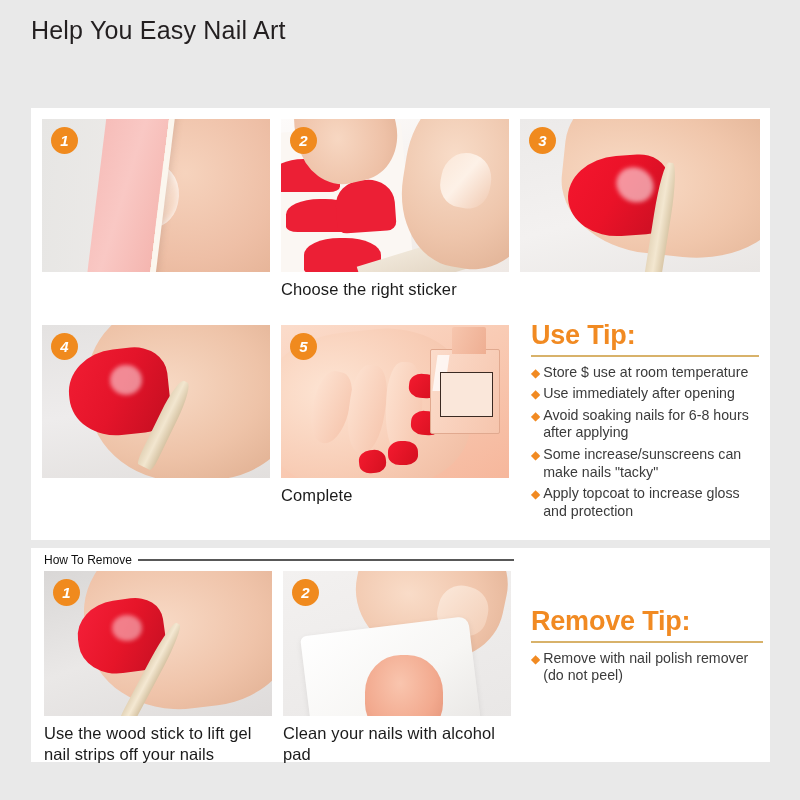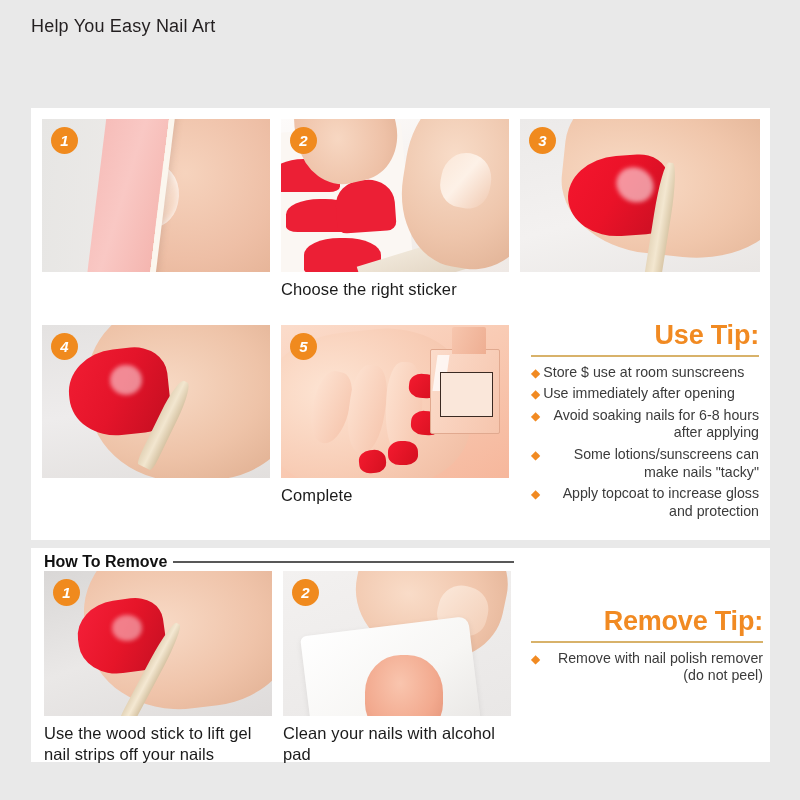--- a/index.html
+++ b/index.html
@@ -16,21 +16,21 @@
   }
 
   
   .header {
     position: absolute;
     left: 31px;
     top: 16px;
     width: 740px;
   }
   .header-sub {
-    font-size: 18px;
+    font-size: 25px;
     font-weight: 400;
     color: #231f20;
     letter-spacing: 0.2px;
     line-height: 1.12;
     white-space: nowrap;
   }
   .header-title {
     font-size: 43px;
     font-weight: 700;
     color: #111111;
@@ -264,21 +264,21 @@
     border-radius:6px 10px 4px 4px; transform:rotate(-7deg);
     box-shadow:0 2px 6px rgba(0,0,0,.08);
   }
   .r2-thumb {
     position:absolute; left:36%; top:58%; width:34%; height:56%;
     background:radial-gradient(ellipse at 45% 35%, #f9c5ae 0%, #f2a98e 60%, #e08f74 100%);
     border-radius:46% 46% 40% 40%;
   }
 
   
-  .tip-block { position: absolute; text-align: right; }
+  .tip-block { position: absolute; }
   .tip-title {
     font-size: 27px;
     font-weight: 700;
     color: #f18a22;
     letter-spacing: -0.2px;
     line-height: 1;
   }
   .tip-rule {
     height: 1.5px;
     background: #d8b26a;
@@ -308,22 +308,22 @@
   
   .section-head {
     position: absolute;
     display: flex;
     align-items: center;
     left: 44px;
     top: 553px;
     width: 470px;
   }
   .section-head-text {
-    font-size: 16px;
-    font-weight: 700;
+    font-size: 12px;
+    font-weight: 400;
     color: #111111;
     white-space: nowrap;
   }
   .section-head-rule {
     flex: 1 1 auto;
     height: 1.5px;
     background: #585858;
     margin-left: 6px;
   }
 </style>
@@ -416,33 +416,33 @@
   </div>
   <div class="step-caption">Complete</div>
 </div>
 
 <div class="tip-block" style="left:531px; top:322px; width:228px;">
   <div class="tip-title">Use Tip:</div>
   <div class="tip-rule"></div>
   <ul class="tip-list">
     <li class="tip-item">
       <span class="tip-bullet">◆</span>
-      <span class="tip-text">Store $ use at room sunscreens</span>
+      <span class="tip-text">Store $ use at room temperature</span>
     </li>
     <li class="tip-item">
       <span class="tip-bullet">◆</span>
       <span class="tip-text">Use immediately after opening</span>
     </li>
     <li class="tip-item">
       <span class="tip-bullet">◆</span>
       <span class="tip-text">Avoid soaking nails for 6-8 hours after applying</span>
     </li>
     <li class="tip-item">
       <span class="tip-bullet">◆</span>
-      <span class="tip-text">Some lotions/sunscreens can make nails "tacky"</span>
+      <span class="tip-text">Some increase/sunscreens can make nails "tacky"</span>
     </li>
     <li class="tip-item">
       <span class="tip-bullet">◆</span>
       <span class="tip-text">Apply topcoat to increase gloss and protection</span>
     </li>
   </ul>
 </div>
 
 <div class="panel" id="panel-remove"></div>
 

